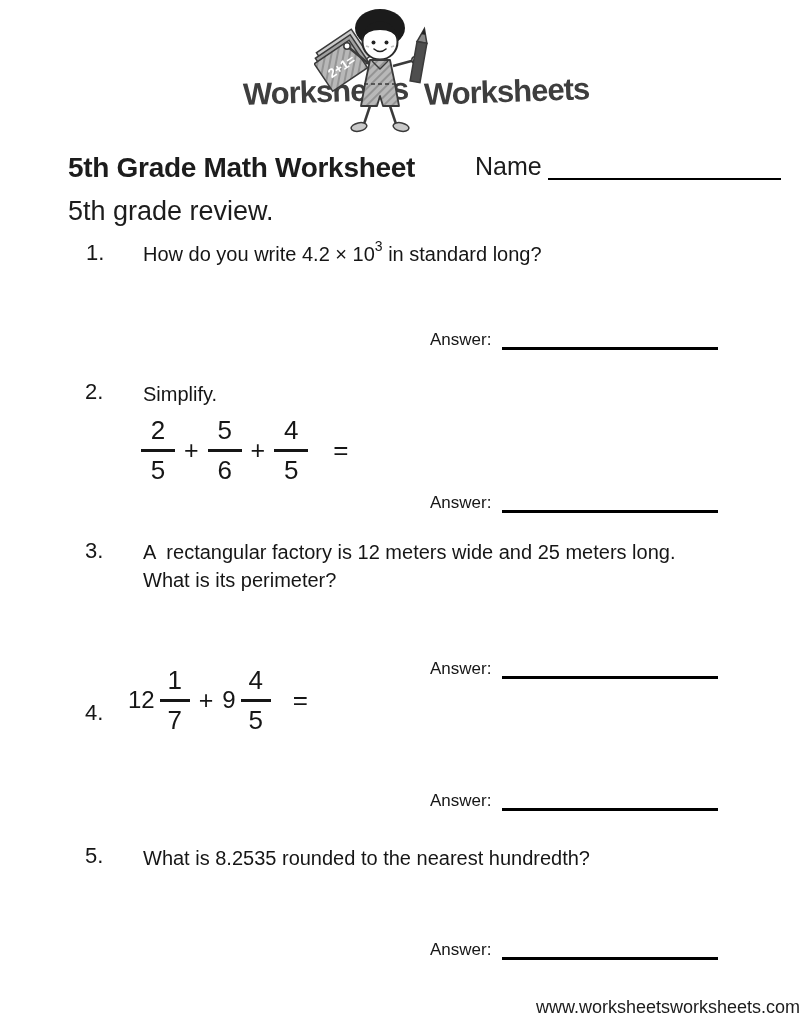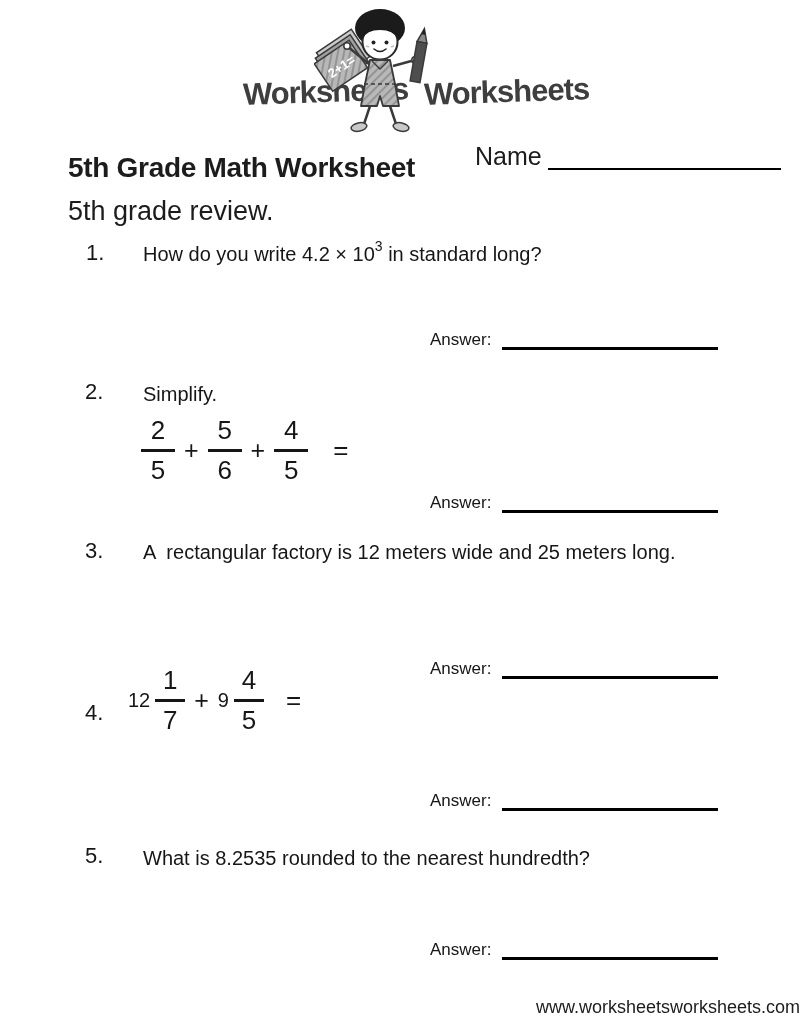--- a/index.html
+++ b/index.html
@@ -26,21 +26,21 @@
   .logo-text.left  { left: 243px; top: 76px; transform: rotate(-2deg); }
   .logo-text.right { left: 424px; top: 76px; transform: rotate(-2deg); }
   .mascot { position: absolute; left: 314px; top: 4px; }
   
   .title {
     position: absolute; left: 68px; top: 152px;
     font-size: 28px; font-weight: 600; letter-spacing: -0.3px;
     color: #1c1c1c; line-height: 1.15;
   }
   .name-row {
-    position: absolute; left: 475px; top: 142px;
+    position: absolute; left: 475px; top: 152px;
     display: flex; align-items: flex-end;
   }
   .name-label { font-size: 25px; color: #1c1c1c; line-height: 28px; }
   .name-line {
     width: 233px; height: 24px; margin-left: 6px;
     border-bottom: 2.5px solid #000;
   }
   .subtitle {
     position: absolute; left: 68px; top: 196px;
     font-size: 27px; color: #1c1c1c;
@@ -58,21 +58,21 @@
   .expr {
     position: absolute; display: flex; align-items: center;
     font-size: 26px; color: #161616;
   }
   .frac { display: inline-flex; flex-direction: column; align-items: center; line-height: 1.12; }
   .frac .bar { align-self: stretch; height: 2.5px; background: #161616; margin: 4px 0; min-width: 34px; }
   .frac .num, .frac .den { padding: 0 7px; }
   .op { margin: 0 9px; font-size: 25px; }
   .eq { margin-left: 25px; font-size: 26px; }
   .mixed { display: inline-flex; align-items: center; }
-  .mixed .whole { margin-right: 5px; font-size: 20px; }
+  .mixed .whole { margin-right: 5px; font-size: 24px; }
   .mixed .frac .bar { min-width: 30px; }
   
   .answer-row {
     position: absolute; left: 430px;
     display: flex; align-items: flex-end;
   }
   .answer-label { font-size: 17px; color: #161616; line-height: 20px; }
   .answer-line {
     width: 216px; height: 17px; margin-left: 11px;
     border-bottom: 3px solid #000;
@@ -182,20 +182,21 @@
     <span class="eq">=</span>
   </div>
 
   <div class="answer-row" style="top:493px;">
     <span class="answer-label">Answer:</span>
     <span class="answer-line"></span>
   </div>
 
   <div class="q-num" style="left:85px; top:538px;">3.</div>
   <div class="q-text" style="left:143px; top:538px;">A  rectangular factory is 12 meters wide and 25 meters long.</div>
+  <div class="q-text" style="left:143px; top:566px;">What is its perimeter?</div>
 
   <div class="answer-row" style="top:659px;">
     <span class="answer-label">Answer:</span>
     <span class="answer-line"></span>
   </div>
 
   <div class="q-num" style="left:85px; top:700px;">4.</div>
 
   <div class="expr" style="left:128px; top:666px;">
     <span class="mixed">

